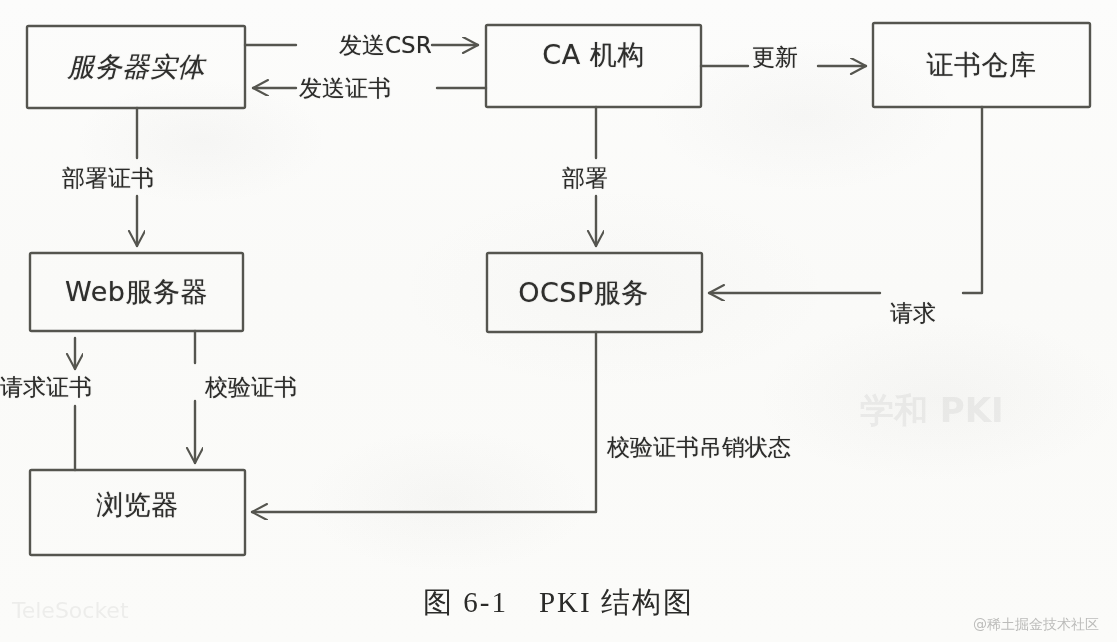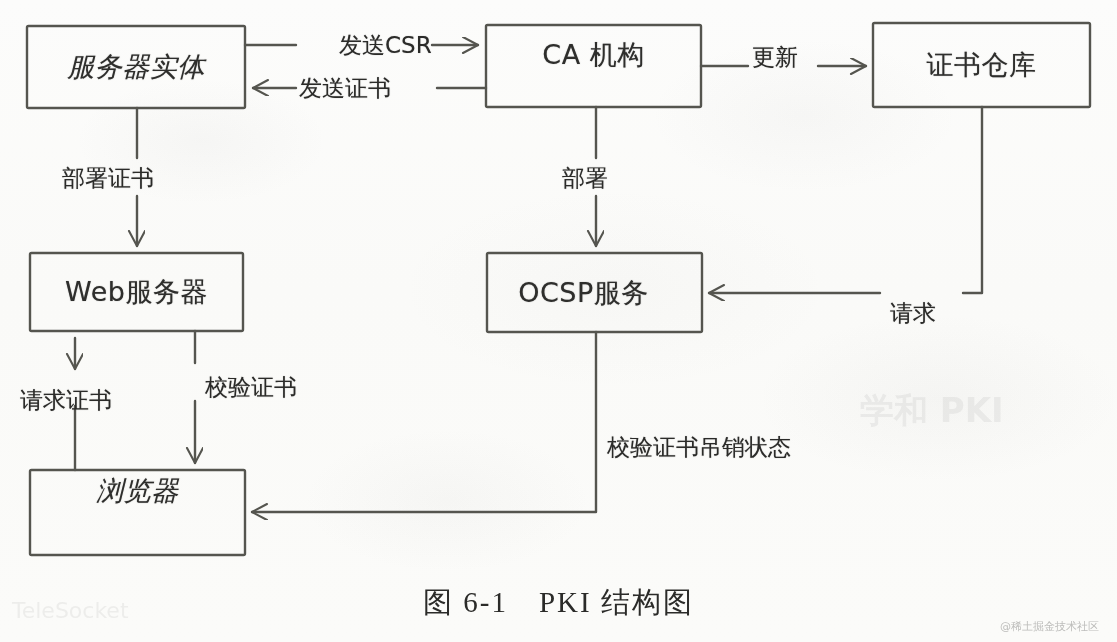--- a/index.html
+++ b/index.html
@@ -76,21 +76,21 @@
     text-align: center;
     font-family: Liberation Serif, serif;
     font-size: 29px;
     color: #2b2b29;
     letter-spacing: 2px;
   }
   #watermark {
     position: absolute;
     right: 18px;
     bottom: 8px;
-    font-size: 11px;
+    font-size: 14px;
     color: rgba(120,120,118,0.48);
     white-space: nowrap;
     user-select: none;
     margin-left: 8px;
   }
 </style>
 </head>
 <body>
 
 <div id="page">
@@ -165,37 +165,37 @@
   </div>
 
   <div class="node" style="left:30px; top:253px; width:213px; height:78px;border-radius:6px;">
     <span class="node-label">Web服务器</span>
   </div>
 
   <div class="node" style="left:487px; top:253px; width:193px; height:79px;">
     <span class="node-label">OCSP服务</span>
   </div>
 
-  <div class="node" style="left:30px; top:456px; width:215px; height:70px;font-style:italic;">
+  <div class="node" style="left:30px; top:470px; width:215px; height:70px;">
     <span class="node-label">浏览器</span>
   </div>
 
   <div class="edge-label" style="left:299px; top:30px;margin-left:40px;">发送CSR</div>
 
   <div class="edge-label" style="left:299px; top:73px;">发送证书</div>
 
   <div class="edge-label" style="left:752px; top:42px;">更新</div>
 
   <div class="edge-label" style="left:62px; top:163px;">部署证书</div>
 
   <div class="edge-label" style="left:562px; top:163px;">部署</div>
 
   <div class="edge-label" style="left:890px; top:278px;margin-top:20px;">请求</div>
 
-  <div class="edge-label" style="left:20px; top:372px;margin-top:13px;">请求证书</div>
+  <div class="edge-label" style="left:0; top:372px;">请求证书</div>
 
   <div class="edge-label" style="left:205px; top:372px;">校验证书</div>
 
   <div class="edge-label" style="left:607px; top:432px;">校验证书吊销状态</div>
 
   <div id="caption">图 6-1　PKI 结构图</div>
 
   <div id="watermark">@稀土掘金技术社区</div>
 
 </div>

